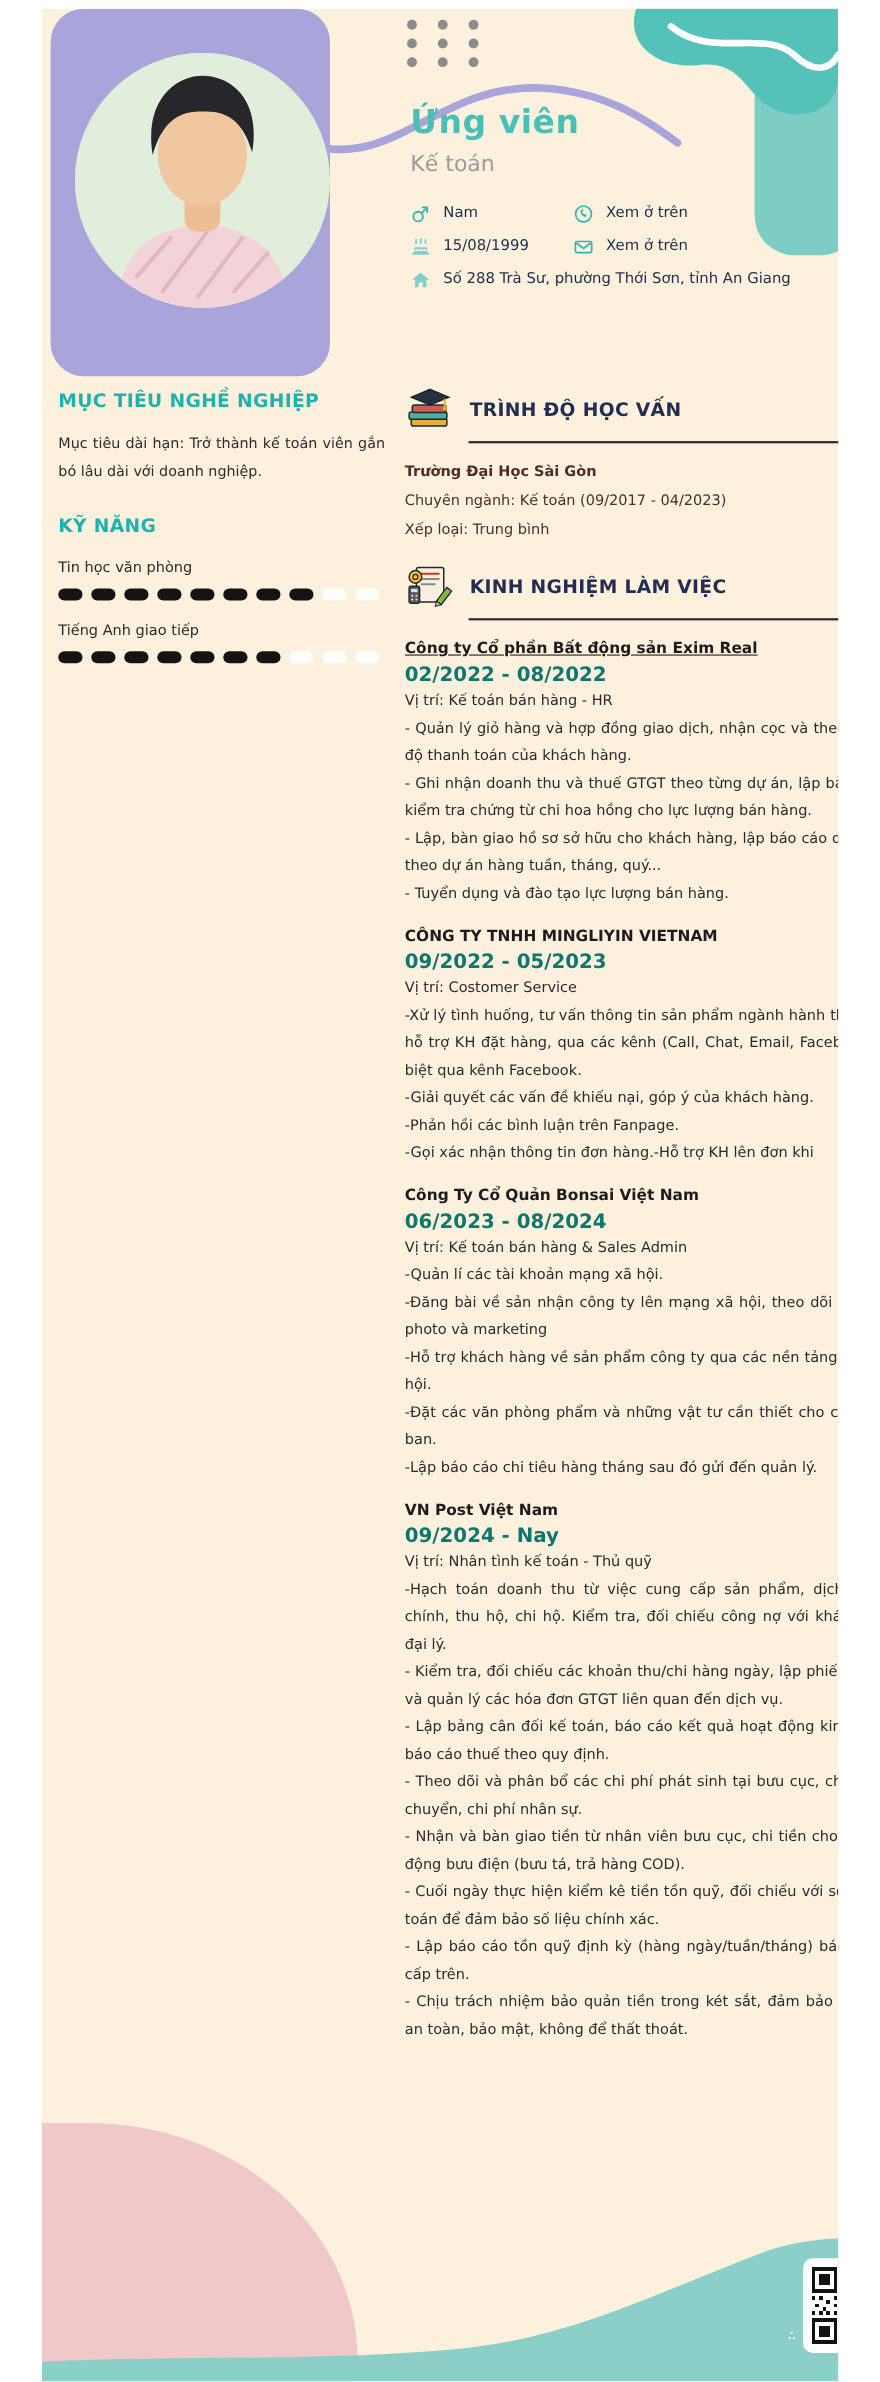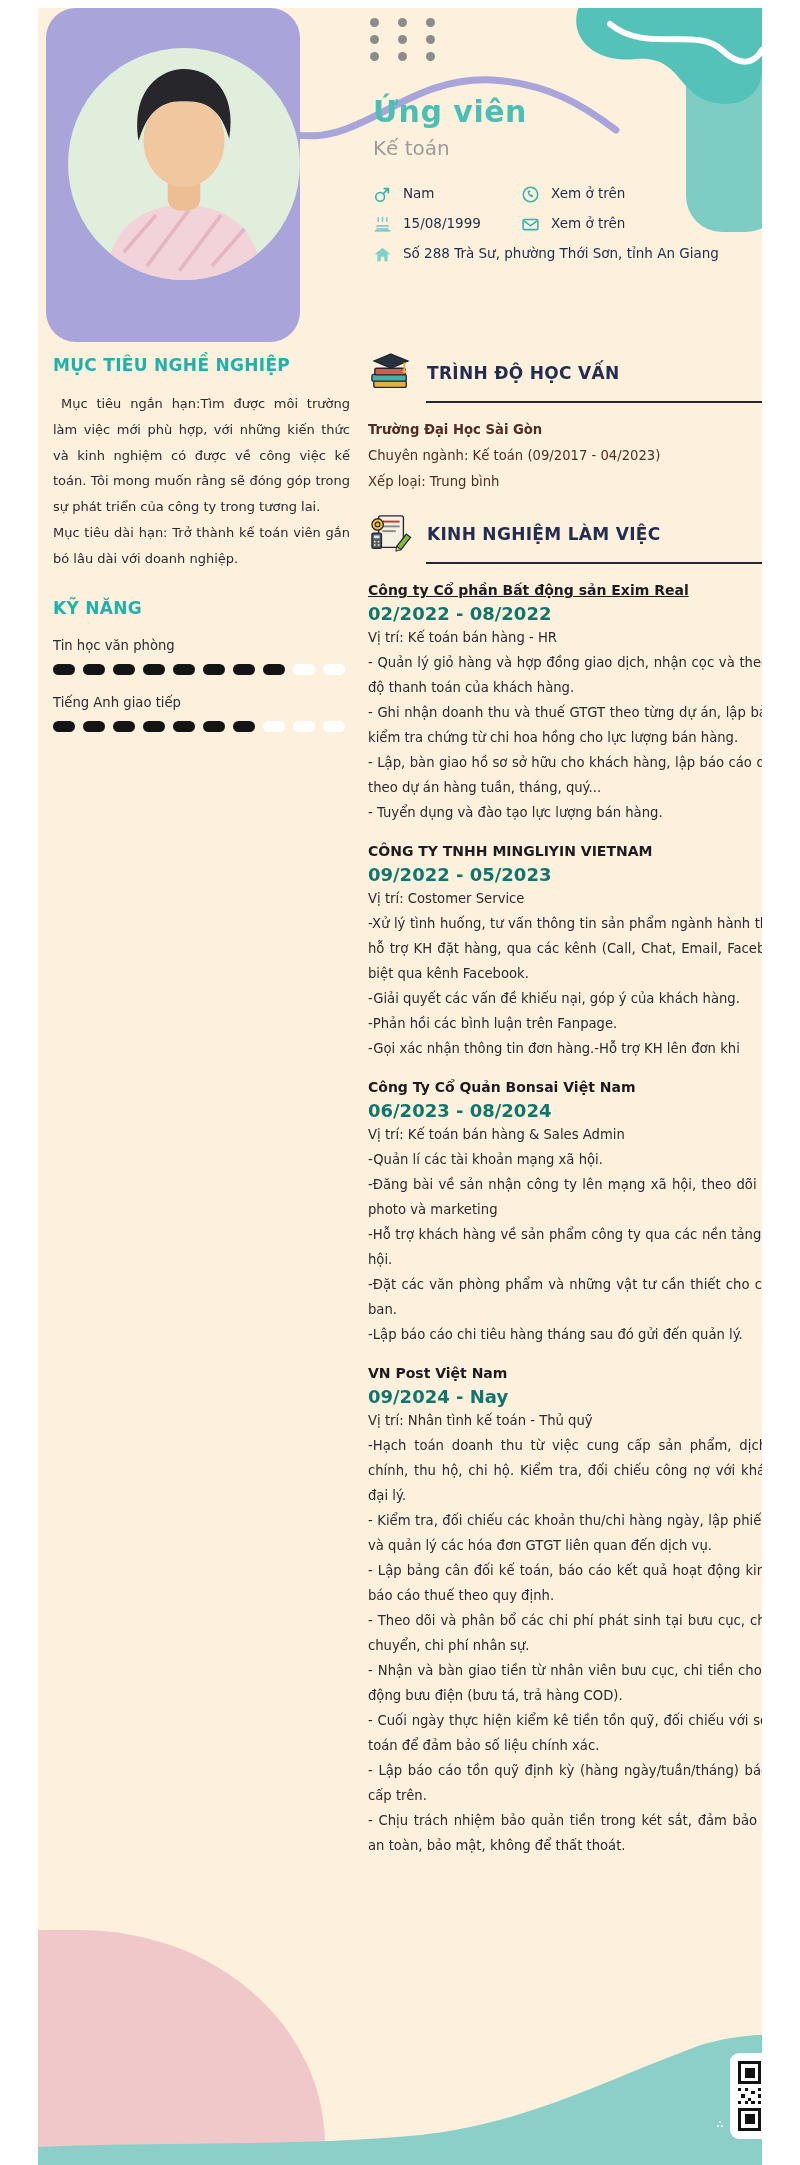--- a/index.html
+++ b/index.html
@@ -172,21 +172,20 @@
           </span>
           <span>Số 288 Trà Sư, phường Thới Sơn, tỉnh An Giang</span>
         </div>
       </div>
     </div>
   </div>
 
   <div class="left-col">
     <div class="teal-heading">MỤC TIÊU NGHỀ NGHIỆP</div>
     <div class="objective-text">
-      <div class="p1">Mục tiêu ngắn hạn:Tìm được môi trường làm việc mới phù hợp, với những kiến thức và kinh nghiệm có được về công việc kế toán. Tôi mong muốn rằng sẽ đóng góp trong sự phát triển của công ty trong tương lai.</div>
       <div>Mục tiêu dài hạn: Trở thành kế toán viên gắn bó lâu dài với doanh nghiệp.</div>
     </div>
 
     <div class="teal-heading skills-heading">KỸ NĂNG</div>
 
     <div class="skill-item">
       <div class="skill-name">Tin học văn phòng</div>
       <div class="skill-bar">
           <span class="dash filled"></span>
           <span class="dash filled"></span>

